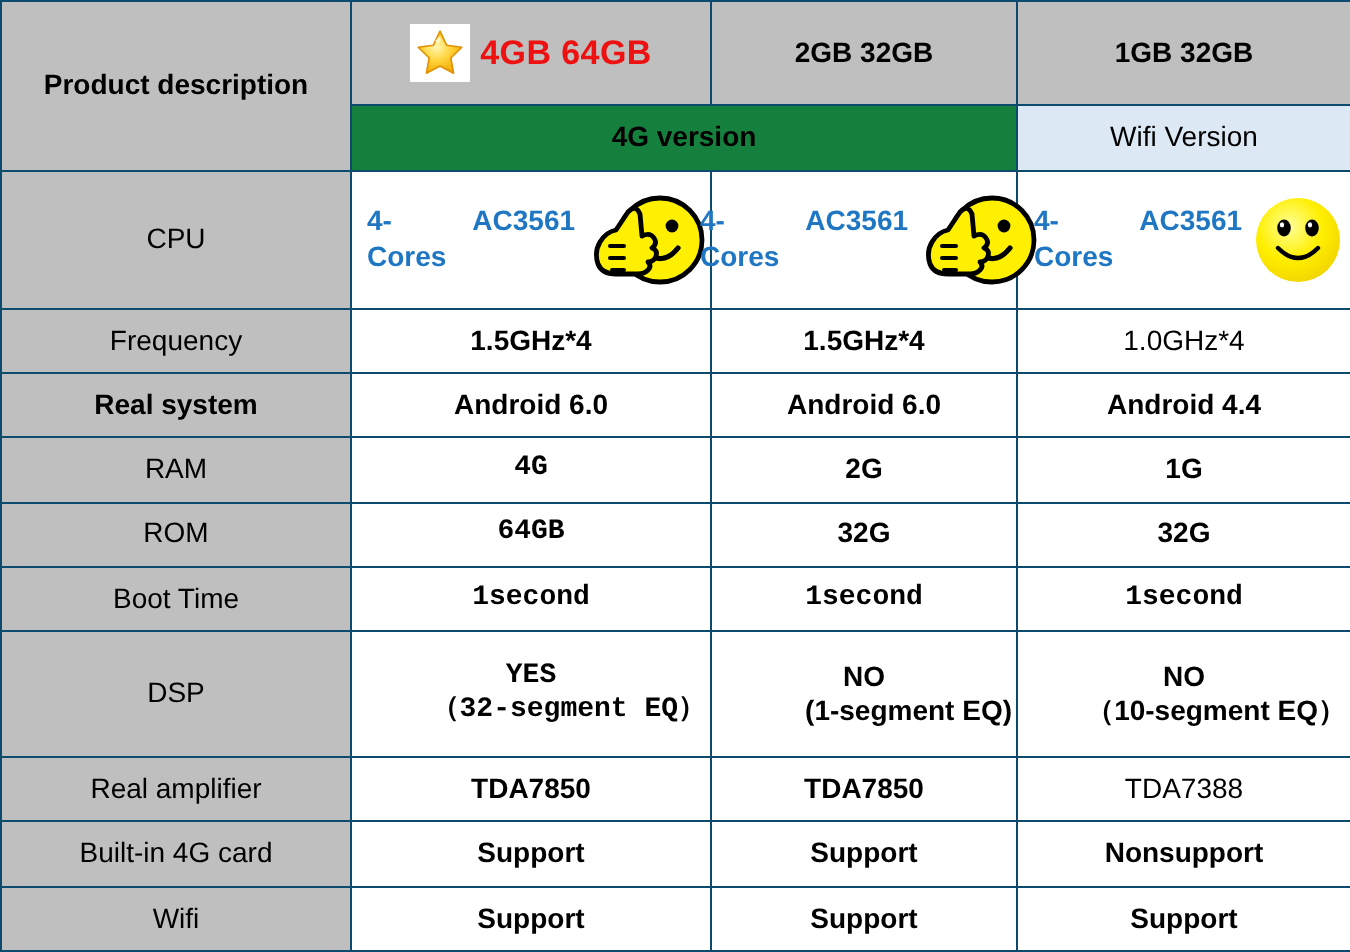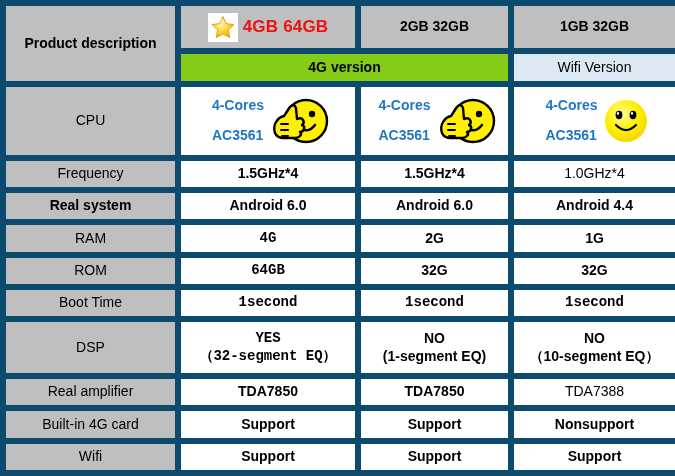--- a/index.html
+++ b/index.html
@@ -16,21 +16,21 @@
 
   #spec-table {
     width: 675px;
     height: 476px;
     border-collapse: collapse;
     table-layout: fixed;
     background: #ffffff;
   }
 
   #spec-table td {
-    border: 6px solid #0c4a6e;
+    border: 1px solid #0c4a6e;
     padding: 0 2px;
     text-align: center;
     vertical-align: middle;
     font-size: 14px;
     color: #000000;
     line-height: 1.25;
   }
 
   
   col.c-label { width: 175px; }
@@ -84,21 +84,21 @@
     flex: none;
   }
   .hdr-red {
     color: #ee1111;
     font-weight: bold;
     font-size: 17px;
     letter-spacing: .2px;
   }
 
   .band-4g {
-    background: #84cc16;
+    background: #15803d;
     font-weight: bold;
     font-size: 14px;
   }
   .band-wifi {
     background: #dce9f5;
     font-size: 14px;
   }
 
   
   .v-blue {
@@ -122,33 +122,33 @@
   }
   .cpu-inner {
     display: flex;
     align-items: center;
     justify-content: center;
     gap: 4px;
     height: 100%;
   }
   .cpu-text {
     display: flex;
-    flex-direction: column;
+    flex-direction: row;
     gap: 13px;
     color: #1f77c4;
     font-weight: bold;
     font-size: 14px;
     text-align: left;
     padding-left: 6px;
   }
   .cpu-emoji { flex: none; line-height: 0; }
 
   .dsp-cell { line-height: 1.6; }
   .dsp-line1 { display: block; }
-  .dsp-line2 { display: block; }
+  .dsp-line2 { display: block; text-align: right; }
 </style>
 </head>
 <body>
 
 <table id="spec-table">
   <colgroup>
     <col class="c-label">
     <col class="c-a">
     <col class="c-b">
     <col class="c-c">

